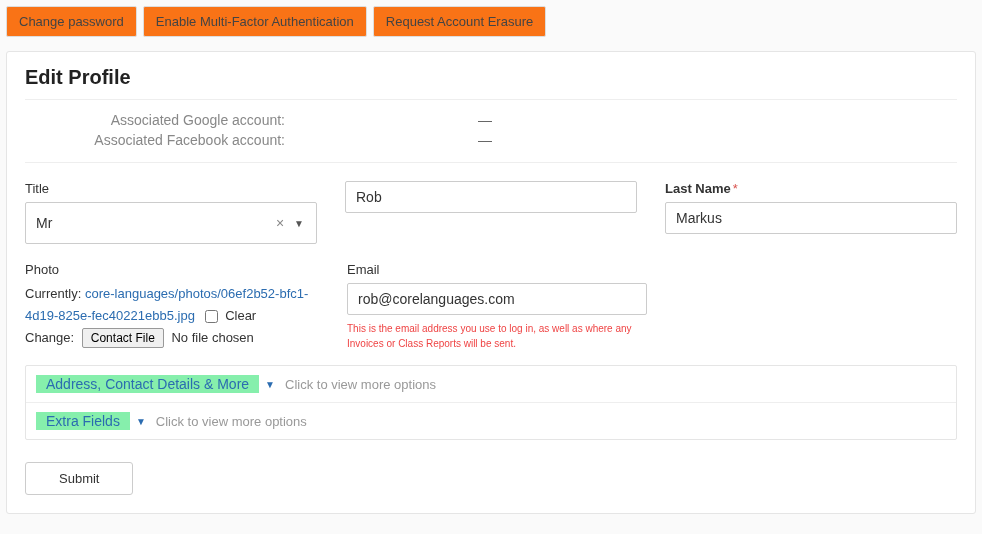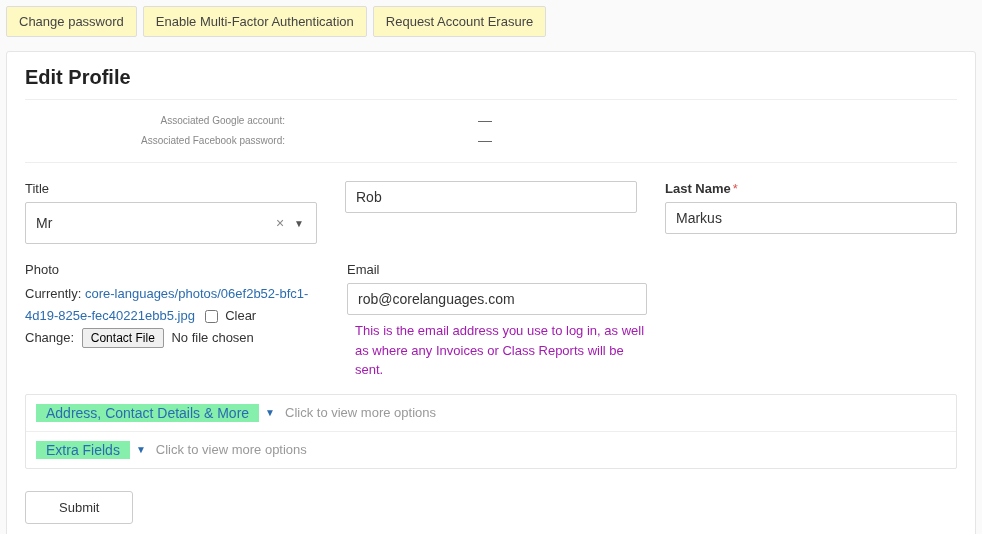--- a/index.html
+++ b/index.html
@@ -1,38 +1,38 @@
 <!DOCTYPE html>
 <html><head>
 <meta charset="utf-8">
 <style>
 * { box-sizing: border-box; margin: 0; padding: 0; }
 body { font-family: -apple-system, BlinkMacSystemFont, "Segoe UI", Arial, sans-serif; font-size: 14px; color: #333; background: #fafafa; padding: 6px; width: 982px; }
 .top-buttons { display: flex; gap: 6px; margin-bottom: 14px; }
-.btn-outline { background: #fef9c3; border: 1px solid #ddd; padding: 7px 12px; font-size: 13px; color: #444; cursor: pointer; border-radius: 2px; text-align: right; }
+.btn-outline { background: #f97316; border: 1px solid #ddd; padding: 7px 12px; font-size: 13px; color: #444; cursor: pointer; border-radius: 2px; text-align: right; }
 .panel { background: #fff; border: 1px solid #e5e5e5; border-radius: 3px; padding: 14px 18px 18px; }
 .panel h2 { font-size: 20px; font-weight: 700; color: #222; margin-bottom: 10px; }
 .assoc-section { border-top: 1px solid #eee; border-bottom: 1px solid #eee; padding: 10px 0 12px; margin-bottom: 18px; }
 .assoc-row { display: flex; align-items: center; padding: 2px 0; }
-.assoc-label { width: 270px; text-align: right; padding-right: 10px; color: #888; font-size: 10px; }
+.assoc-label { width: 270px; text-align: right; padding-right: 10px; color: #888; font-size: 14px; }
 .assoc-value { flex: 0 0 380px; text-align: center; color: #666; }
 .form-row { display: flex; gap: 28px; margin-bottom: 18px; }
 .form-col { flex: 1; min-width: 0; }
 .form-label { display: block; font-size: 13px; color: #333; margin-bottom: 6px; }
 .req { color: #d9534f; margin-left: 2px; }
 .input { width: 100%; border: 1px solid #ccc; padding: 7px 10px; font-size: 14px; color: #333; border-radius: 2px; }
 .select-wrap { position: relative; display: flex; align-items: center; border: 1px solid #ccc; border-radius: 2px; padding: 0 8px 0 10px; height: 42px; background: #fff; }
 .select-text { flex: 1; font-size: 14px; color: #333; }
 .select-clear { color: #888; font-size: 14px; cursor: pointer; padding: 0 6px; }
 .select-caret { color: #555; font-size: 10px; cursor: pointer; padding: 0 4px; }
 .photo-block { font-size: 13px; color: #333; line-height: 1.7; }
 .photo-link { color: #2b6cb0; text-decoration: none; }
 .clear-chk { margin: 0 4px 0 6px; vertical-align: middle; }
 .file-btn { border: 1px solid #999; background: #f0f0f0; padding: 2px 8px; font-size: 12px; cursor: pointer; border-radius: 2px; margin: 0 4px; }
-.help-text { font-size: 13px; color: #a21caf; margin-top: 6px; line-height: 1.5; max-width: 300px; margin-left: 8px; }
+.help-text { font-size: 10px; color: #ef4444; margin-top: 6px; line-height: 1.5; max-width: 300px; }
 .expand-box { border: 1px solid #e5e5e5; border-radius: 2px; margin-bottom: 8px; }
 .expand-row { display: flex; align-items: center; padding: 9px 10px; cursor: pointer; }
 .expand-title { color: #2b6cb0; font-size: 14px; margin-right: 6px; }
 .highlight { background: #86efac; padding: 1px 10px; }
 .expand-caret { color: #2b6cb0; font-size: 10px; margin-right: 10px; }
 .expand-hint { color: #999; font-size: 13px; }
 .submit-btn { background: #fff; border: 1px solid #ccc; padding: 8px 33px; font-size: 13px; color: #333; cursor: pointer; border-radius: 3px; margin-top: 14px; }
 .row2 { display: flex; gap: 12px; margin-bottom: 14px; }
 .col-photo { width: 310px; }
 .col-email { width: 300px; }
@@ -48,21 +48,21 @@
 
 <div class="panel">
   <h2>Edit Profile</h2>
 
   <div class="assoc-section">
     <div class="assoc-row">
       <div class="assoc-label">Associated Google account:</div>
       <div class="assoc-value">—</div>
     </div>
     <div class="assoc-row">
-      <div class="assoc-label">Associated Facebook password:</div>
+      <div class="assoc-label">Associated Facebook account:</div>
       <div class="assoc-value">—</div>
     </div>
   </div>
 
   <div class="form-row">
     <div class="form-col">
       <label class="form-label">Title</label>
       <div class="select-wrap">
         <span class="select-text">Mr</span>
         <span class="select-clear">×</span>

